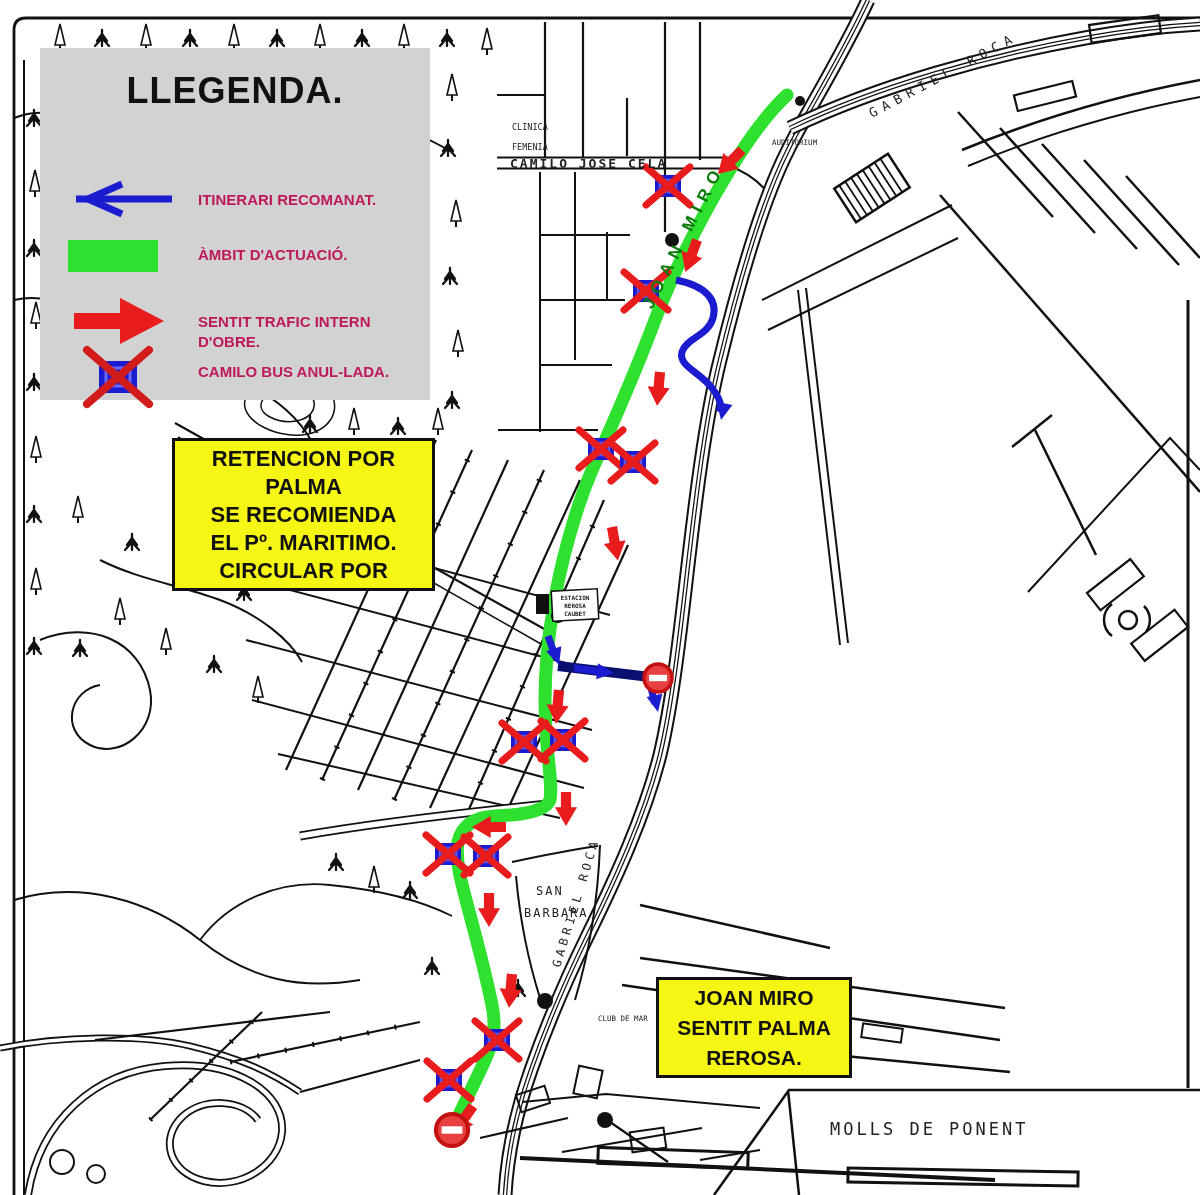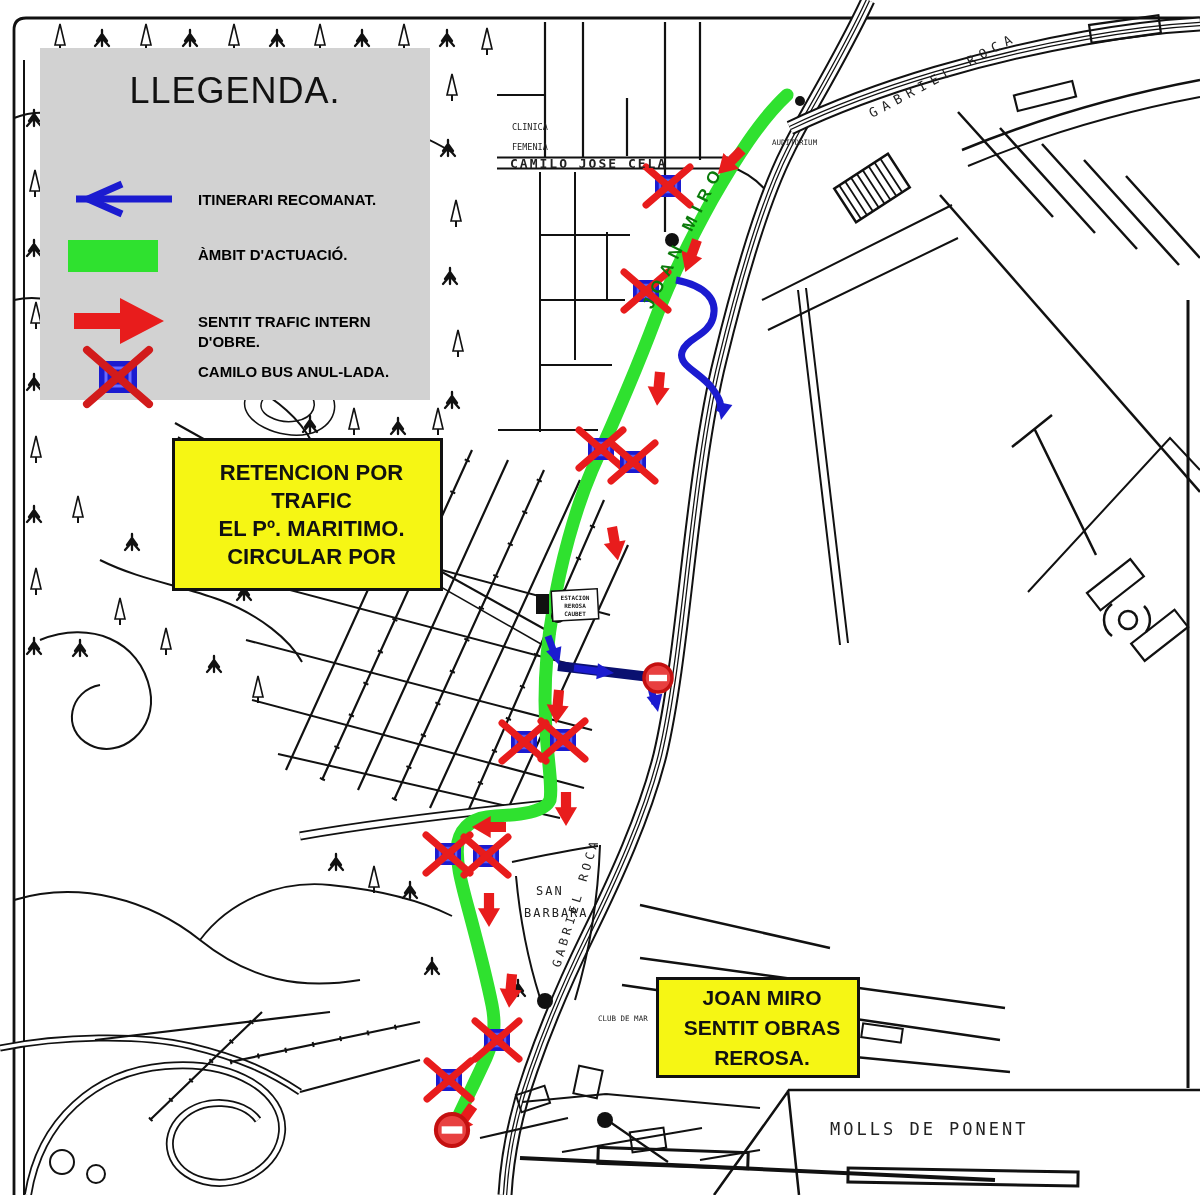--- a/index.html
+++ b/index.html
@@ -19,27 +19,27 @@
   .rw45{stroke:#fff;stroke-width:4.5;fill:none}
   .rb7{stroke:#111;stroke-width:7;fill:none}
   .rw35{stroke:#fff;stroke-width:3.5;fill:none}
   .ln{stroke:#111;fill:none}
   .beads{stroke:#111;fill:none;stroke-width:5.5;stroke-dasharray:2 33}
   .beads2{stroke:#111;fill:none;stroke-width:5;stroke-dasharray:2 26}
   .lbl{fill:#222;font-family:"DejaVu Sans Mono",monospace;}
   
   #legend{position:absolute;left:40px;top:48px;width:390px;height:352px;background:#d2d2d2;}
   #legend .title{position:absolute;top:22px;left:0;width:100%;text-align:center;
-      font-size:36px;font-weight:normal;color:#111;letter-spacing:1px;}
+      font-size:36px;font-weight:bold;color:#111;letter-spacing:1px;}
   .lg-row{position:absolute;left:0;width:100%;}
   .lg-icon{position:absolute;left:28px;}
-  .lg-label{position:absolute;left:158px;width:215px;font-size:15px;font-weight:bold;color:#000000;line-height:20px;}
+  .lg-label{position:absolute;left:158px;width:215px;font-size:15px;font-weight:bold;color:#be185d;line-height:20px;}
   
   .notice{position:absolute;background:#f6f614;border:3px solid #111;color:#111;
-      font-weight:bold;text-align:center;display:flex;flex-direction:column;justify-content:center;padding-left:8px;}
+      font-weight:bold;text-align:center;display:flex;flex-direction:column;justify-content:center;}
   #notice-retencion{left:172px;top:438px;width:257px;height:147px;font-size:22px;line-height:28px;}
   #notice-joanmiro{left:656px;top:977px;width:190px;height:95px;font-size:21px;line-height:30px;}
 </style>
 </head>
 <body>
 
 <div id="stage">
 
 <svg id="map-svg" width="1200" height="1195" viewBox="0 0 1200 1195">
   <defs>
@@ -327,24 +327,25 @@
         </g>
             </g>
           </svg>
     </span>
     <span class="lg-label" style="top:14px">CAMILO BUS ANUL-LADA.</span>
   </div>
 </div>
 
 <div id="notice-retencion" class="notice">
   <div>RETENCION POR</div>
-  <div>TRAFIC</div>
+  <div>PALMA</div>
+  <div>SE RECOMIENDA</div>
   <div>EL Pº. MARITIMO.</div>
   <div>CIRCULAR POR</div>
 </div>
 
 <div id="notice-joanmiro" class="notice">
   <div>JOAN MIRO</div>
-  <div>SENTIT OBRAS</div>
+  <div>SENTIT PALMA</div>
   <div>REROSA.</div>
 </div>
 
 </div>
 
 </body></html>

